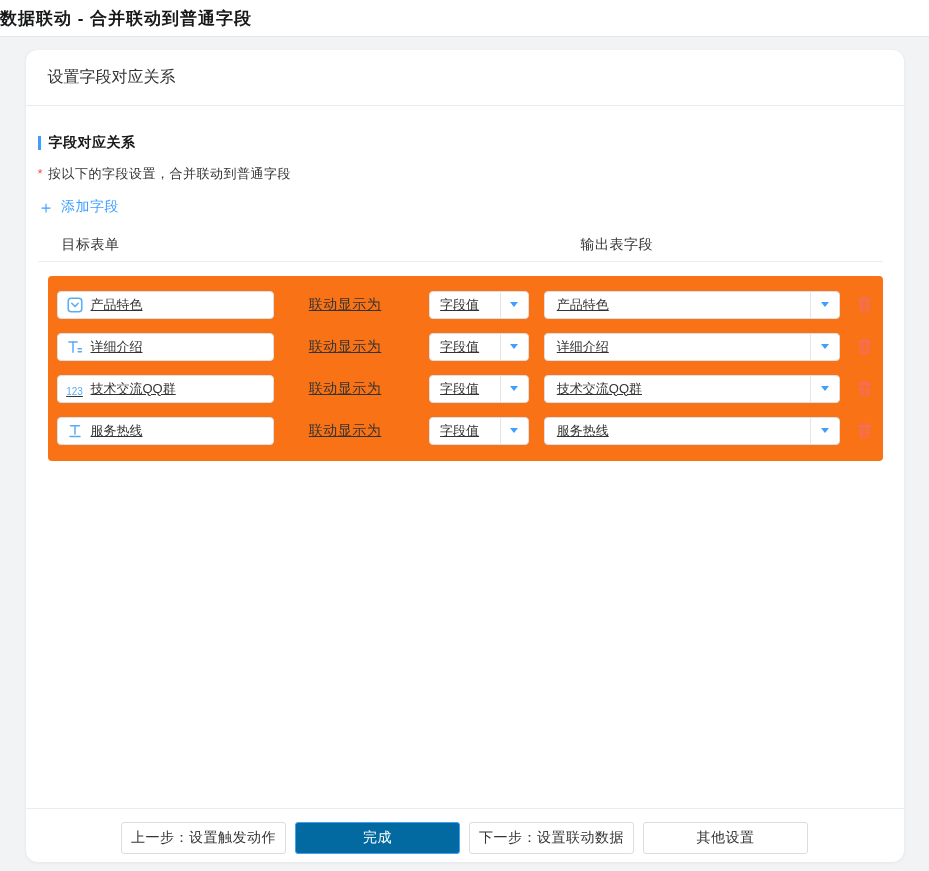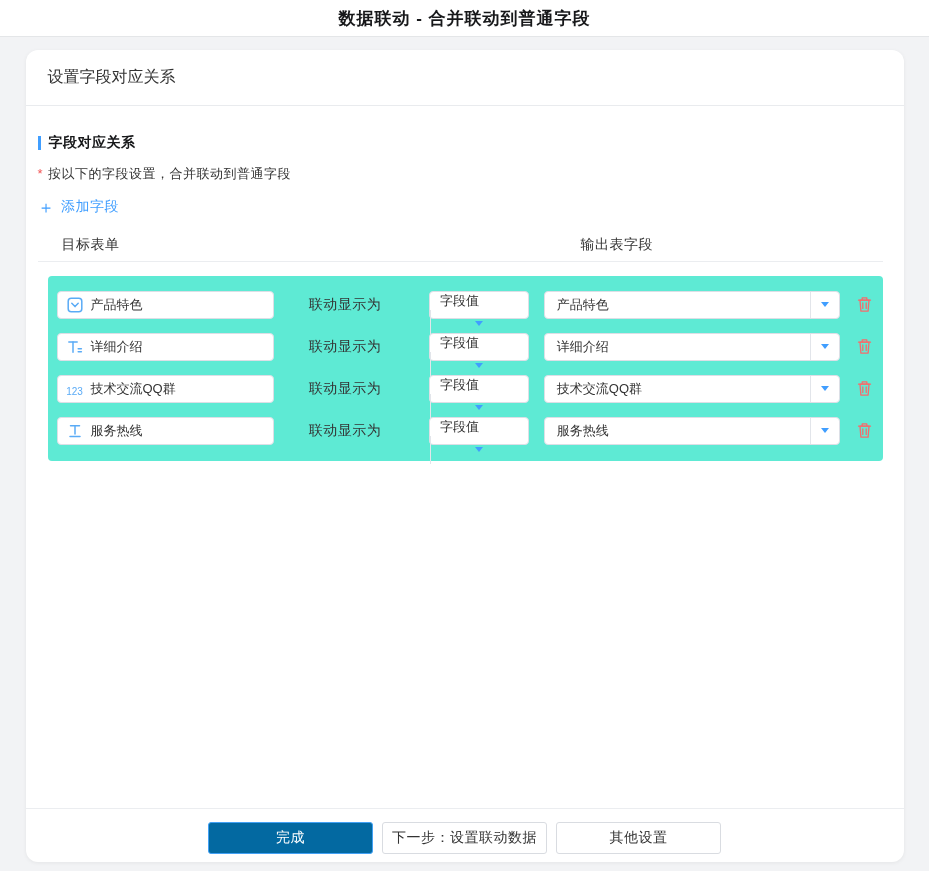--- a/index.html
+++ b/index.html
@@ -5,21 +5,21 @@
   * { margin: 0; padding: 0; box-sizing: border-box; }
   html, body { width: 929px; height: 871px; overflow: hidden; }
   body {
     font-family: "Liberation Sans", "DejaVu Sans", sans-serif;
     background: #f2f3f5;
     color: #333;
   }
   
   .titlebar {
     height: 37px; background: #fff; border-bottom: 1px solid #e4e6e8;
-    display: flex; align-items: center; justify-content: center;
+    display: flex; align-items: center; 
   }
   .titlebar h1 { font-size: 17px; font-weight: 600; color: #17181a; letter-spacing: 1px; }
 
   
   .card {
     width: 878px; height: 812px; margin: 13px auto 0;
     background: #fff; border-radius: 12px;
     box-shadow: 0 1px 4px rgba(0,0,0,.06);
     display: flex; flex-direction: column; overflow: hidden;
   }
@@ -45,22 +45,23 @@
   }
   .add-link .plus { font-size: 17px; margin-right: 6px; font-weight: 400; line-height: 1; }
 
   .cols { position: relative; height: 18px; margin-top: 19px; font-size: 14px; color: #333; letter-spacing: .5px; margin-left: 12px; }
   .cols .col-target { position: absolute; left: 24px; top: 0; }
   .cols .col-output { position: absolute; left: 543px; top: 0; }
   .cols-divider { height: 1px; background: #ebedf0; margin: 7px 21px 0 12px; }
 
   
   .rows-panel {
-    margin: 14px 21px 0 22px; background: #5eead4; border-radius: 4px;
+    margin: 14px 21px 0 22px; background: #f97316; border-radius: 4px;
     padding: 15px 9px 16px 9px;
+    text-decoration: underline;
   }
   .map-row { display: flex; align-items: center; height: 28px; margin-bottom: 14px; }
   .map-row:last-child { margin-bottom: 0; }
 
   .field-box {
     width: 220px; height: 28px; background: #fff; border: 1px solid #dcdfe6;
     border-radius: 4px; display: flex; align-items: center; padding: 0 8px;
     font-size: 13px; color: #333;
   }
   .field-icon { width: 18px; height: 16px; margin-right: 7px; display: flex; align-items: flex-end; justify-content: center; flex: 0 0 18px; }
@@ -68,21 +69,21 @@
 
   .relation { width: 122px; margin-left: 35px; font-size: 14px; color: #333; letter-spacing: .5px; }
 
   .select {
     height: 28px; background: #fff; border: 1px solid #dcdfe6; border-radius: 4px;
     display: flex; align-items: stretch; cursor: pointer;
   }
   .select .sel-text { flex: 1 1 auto; display: flex; align-items: center; padding-left: 10px; font-size: 13px; color: #333; }
   .select .caret-box { flex: 0 0 28px; border-left: 1px solid #e2e5ea; display: flex; align-items: center; justify-content: center; }
   .caret { width: 0; height: 0; border-left: 4.5px solid transparent; border-right: 4.5px solid transparent; border-top: 5.5px solid #409eff; }
-  .mode-select { width: 101px; flex-direction: column; }
+  .mode-select { width: 101px; }
   .output-select { width: 300px; margin-left: 15px; }
   .output-select .sel-text { padding-left: 12px; }
   .output-select .caret-box { flex-basis: 29px; }
 
   .trash-btn { margin-left: 16px; width: 18px; height: 18px; display: flex; align-items: center; justify-content: center; cursor: pointer; background: none; border: none; }
 
   
   .card-footer {
     flex: 0 0 54px; border-top: 1px solid #ebedf0;
     display: flex; align-items: center; justify-content: center; gap: 9px;
@@ -279,18 +280,19 @@
                 <path d="M9.2 7 V12.4"></path>
               </g>
             </svg>
         </button>
       </div>
 
     </div>
   </div>
 
   <div class="card-footer">
+    <button class="btn">上一步：设置触发动作</button>
     <button class="btn primary">完成</button>
     <button class="btn">下一步：设置联动数据</button>
     <button class="btn">其他设置</button>
   </div>
 
 </div>
 
 </body></html>

